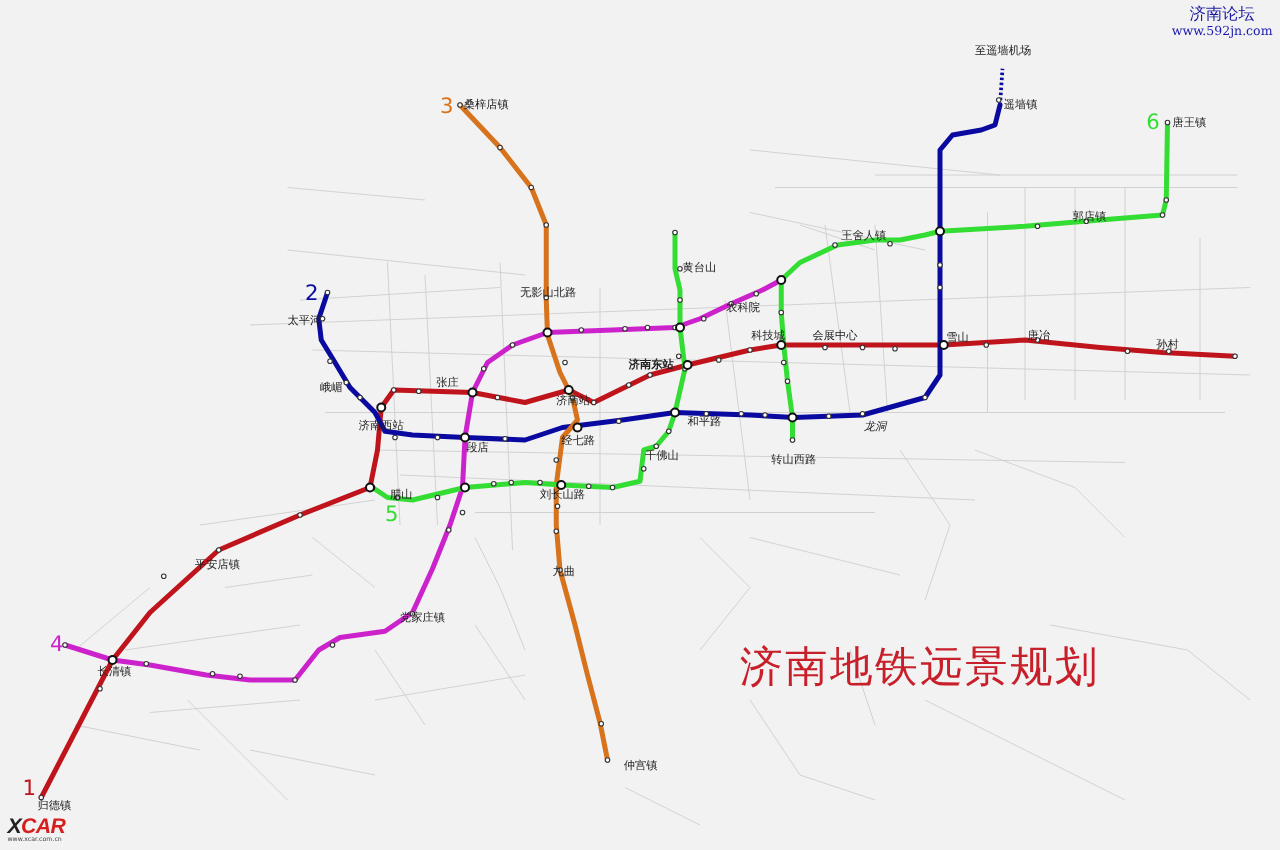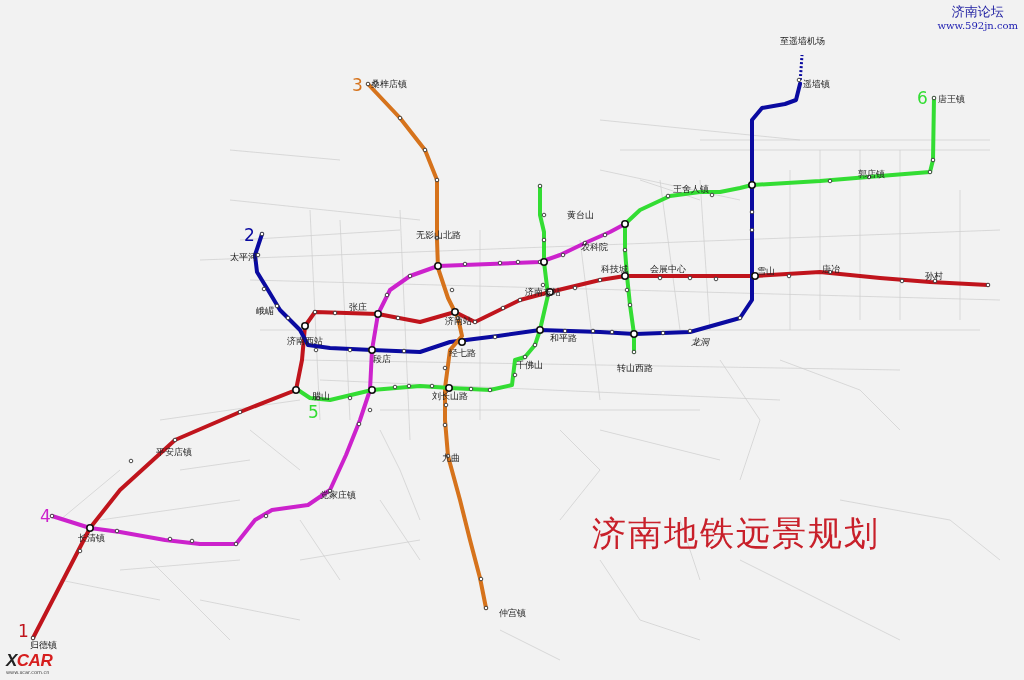--- a/index.html
+++ b/index.html
@@ -185,30 +185,30 @@
     </g>
 </svg>
 
 <div id="labels">
     <div class="st-label" style="left: 780px; top: 36px;">至遥墙机场</div>
     <div class="st-label" style="left: 803px; top: 79px;">遥墙镇</div>
     <div class="st-label" style="left: 371px; top: 79px;">桑梓店镇</div>
     <div class="st-label" style="left: 938px; top: 94px;">唐王镇</div>
     <div class="st-label" style="left: 858px; top: 169px;">郭店镇</div>
     <div class="st-label" style="left: 673px; top: 184px;">王舍人镇</div>
-    <div class="st-label" style="left: 567px; top: 210px;">黄台山</div>
+    <div class="st-label" style="left: 546px; top: 210px;">黄台山</div>
     <div class="st-label" style="left: 416px; top: 230px;">无影山北路</div>
     <div class="st-label" style="left: 230px; top: 252px;">太平河</div>
     <div class="st-label" style="left: 581px; top: 242px;">农科院</div>
     <div class="st-label" style="left: 601px; top: 264px;">科技城</div>
     <div class="st-label" style="left: 650px; top: 264px;">会展中心</div>
     <div class="st-label" style="left: 757px; top: 266px;">雪山</div>
     <div class="st-label" style="left: 822px; top: 264px;">唐冶</div>
     <div class="st-label" style="left: 925px; top: 271px;">孙村</div>
-    <div class="st-label" style="left: 525px; top: 287px;">济南东站</div>
+    <div class="st-label" style="left: 503px; top: 287px; font-weight: bold;">济南东站</div>
     <div class="st-label" style="left: 256px; top: 306px;">峨嵋</div>
     <div class="st-label" style="left: 349px; top: 302px;">张庄</div>
     <div class="st-label" style="left: 445px; top: 316px;">济南站</div>
     <div class="st-label" style="left: 287px; top: 336px;">济南西站</div>
     <div class="st-label" style="left: 550px; top: 333px;">和平路</div>
     <div class="st-label" style="left: 691px; top: 337px; font-style: italic;">龙洞</div>
     <div class="st-label" style="left: 449px; top: 348px;">经七路</div>
     <div class="st-label" style="left: 373px; top: 354px;">段店</div>
     <div class="st-label" style="left: 516px; top: 360px;">千佛山</div>
     <div class="st-label" style="left: 617px; top: 363px;">转山西路</div>

